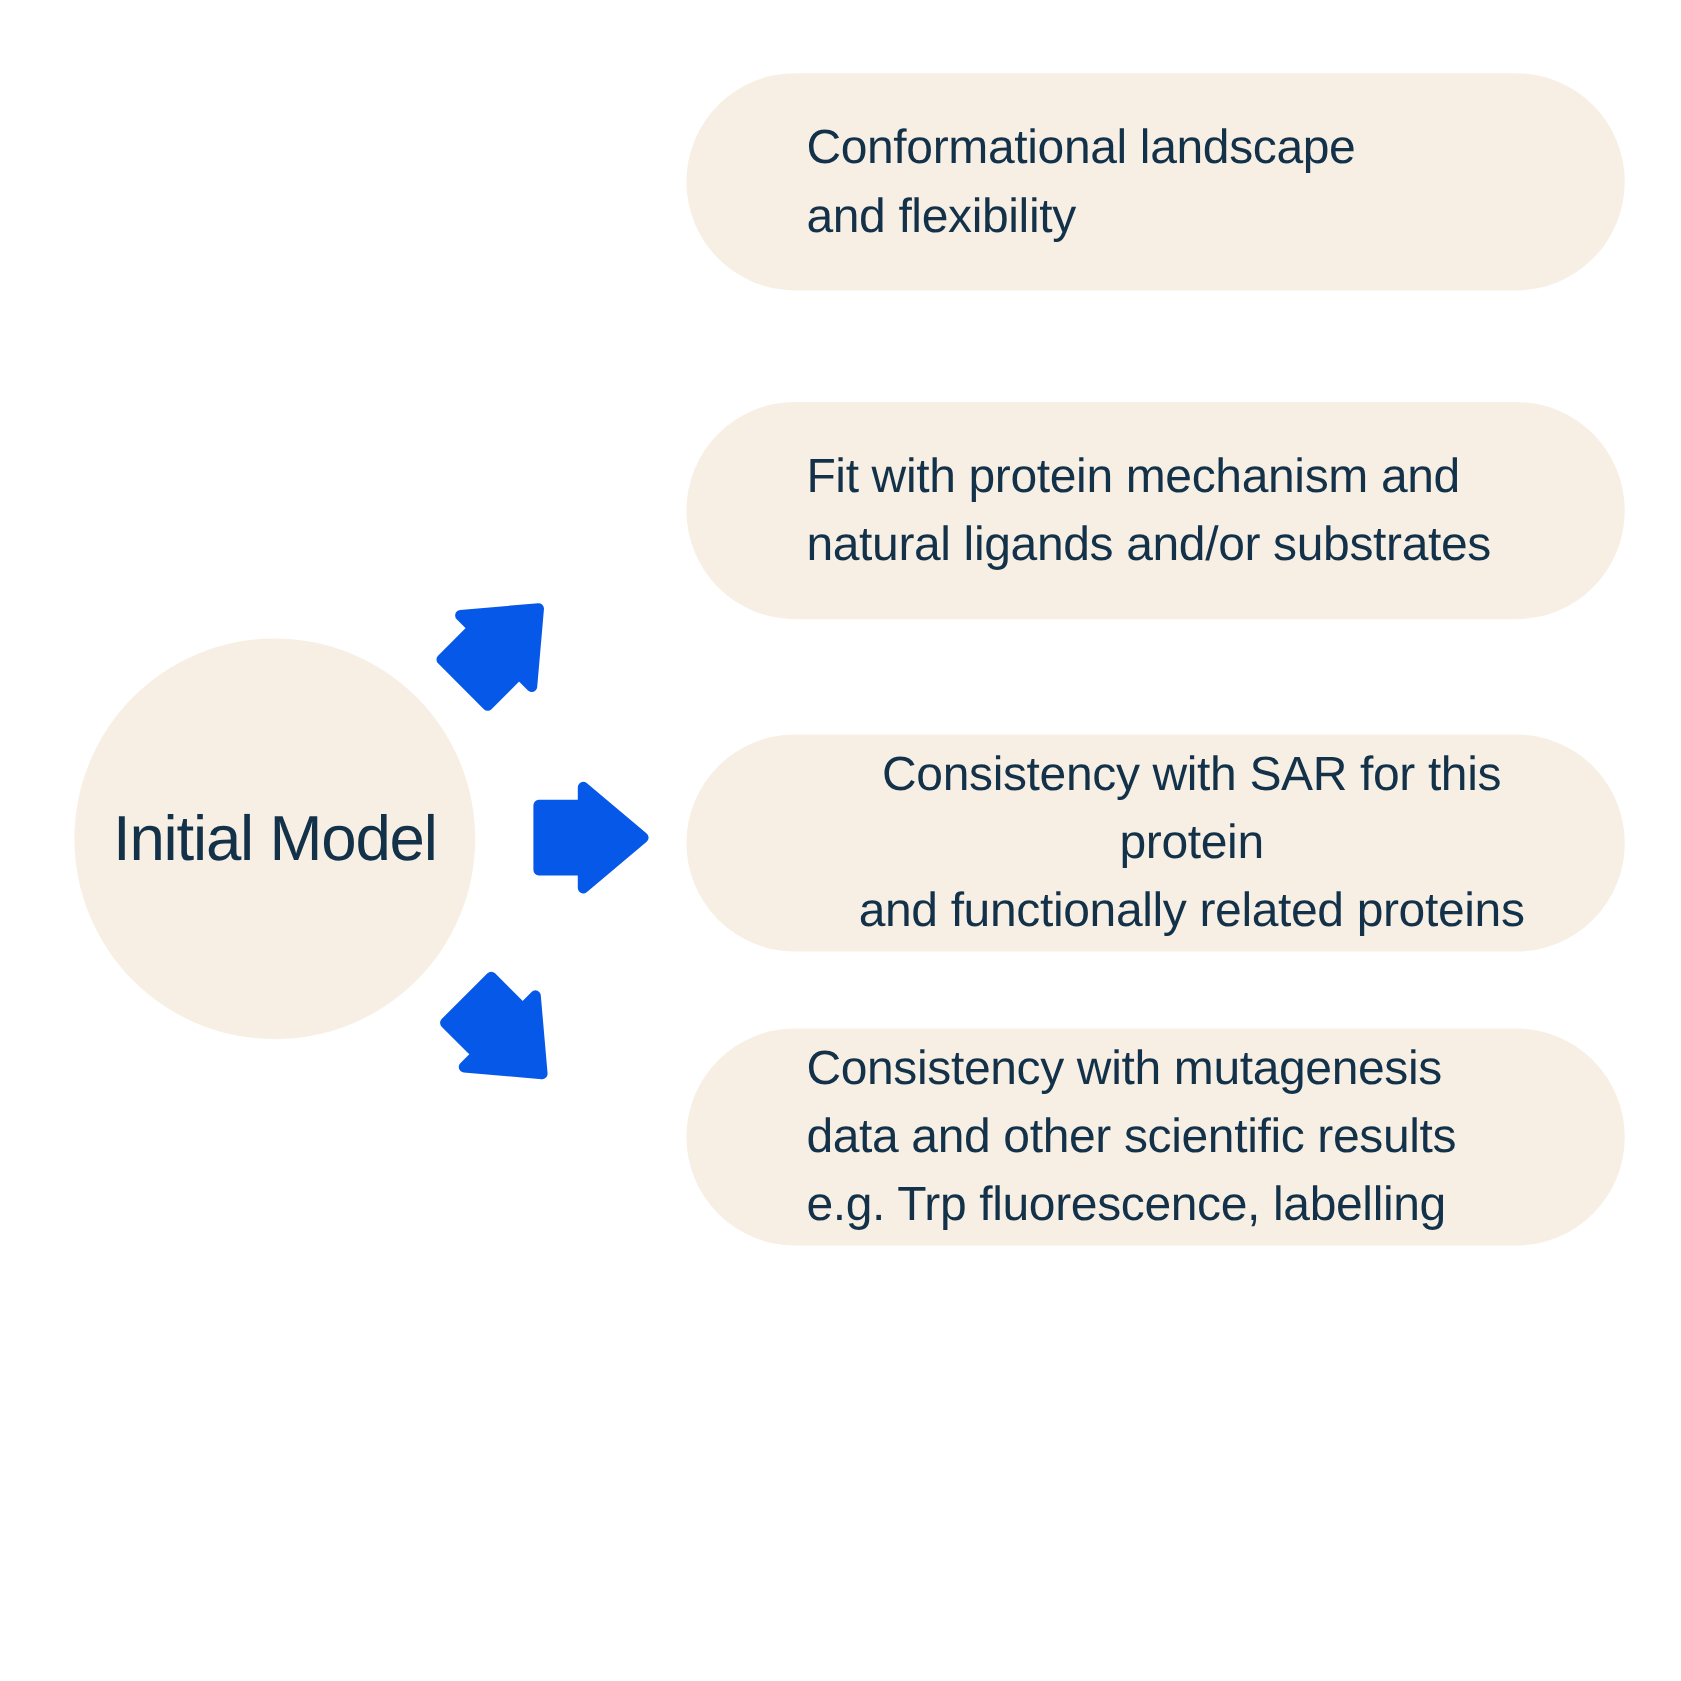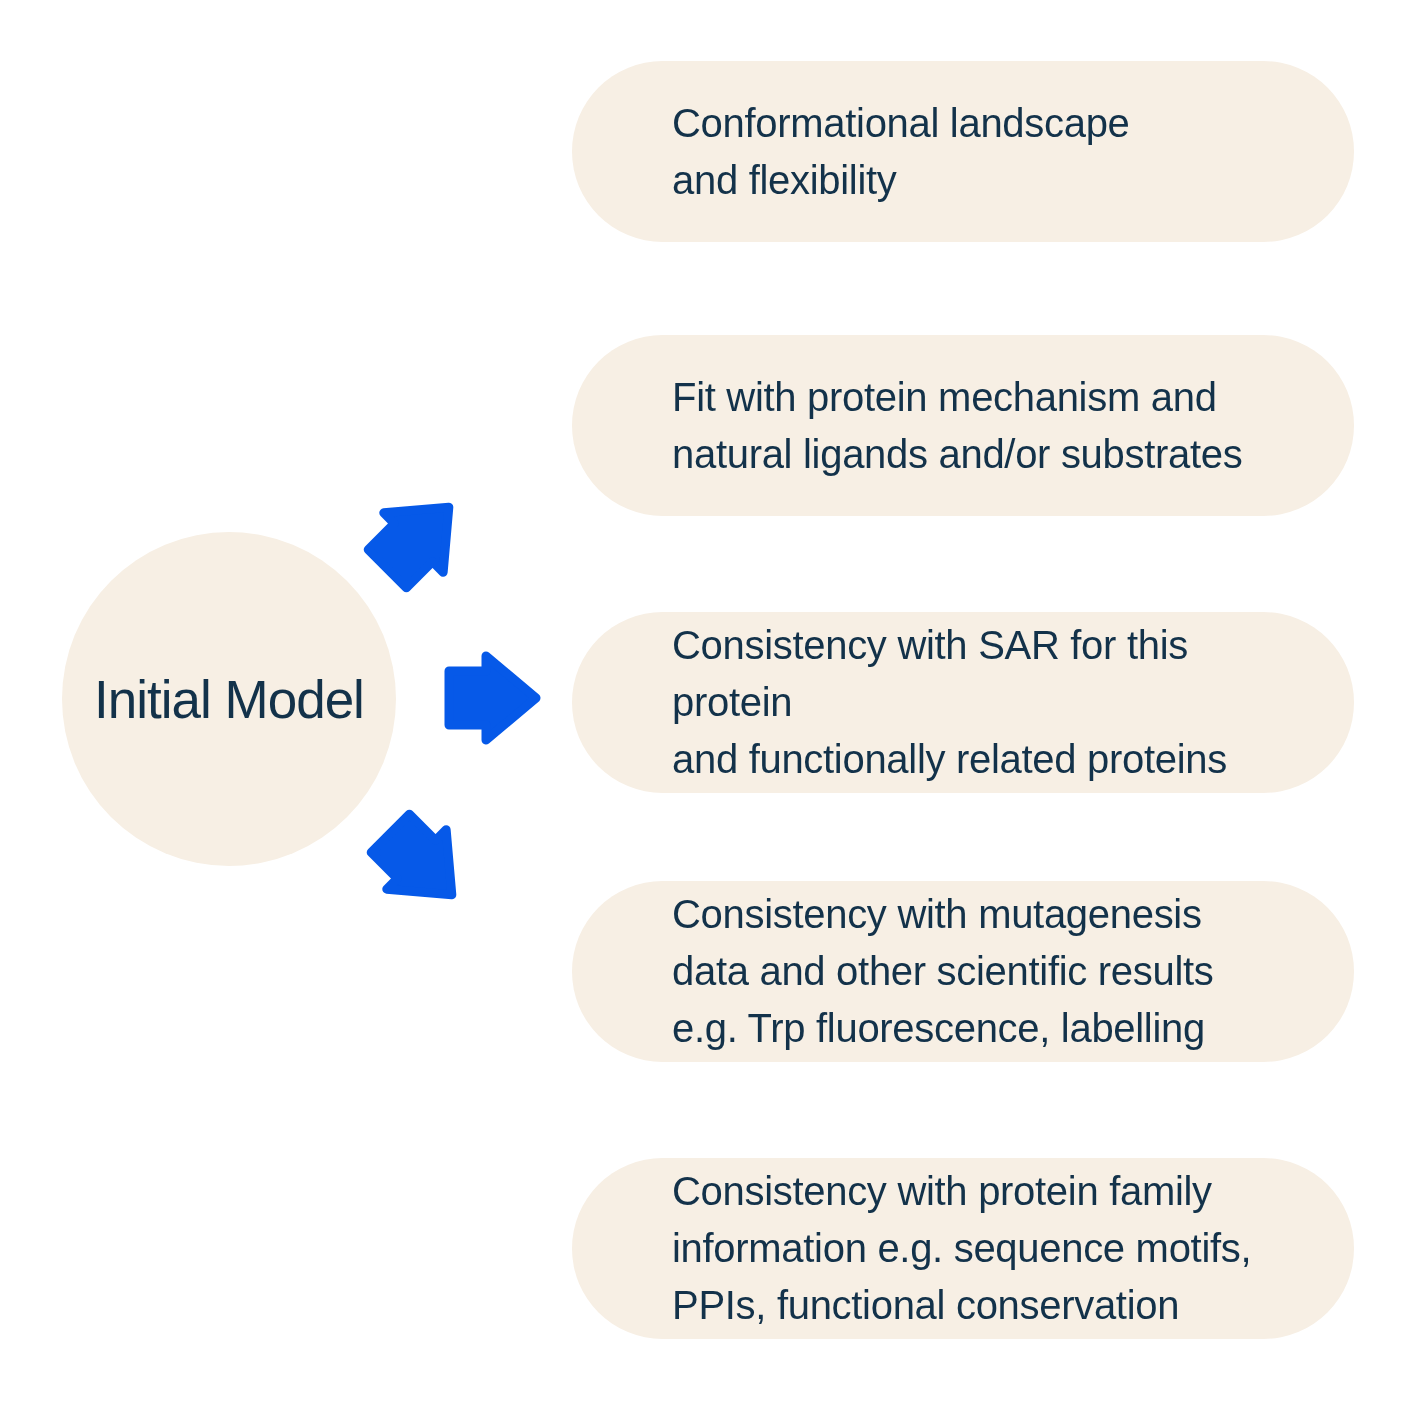--- a/index.html
+++ b/index.html
@@ -53,22 +53,22 @@
   }
   .pill .label {
     font-size: 40px;
     line-height: 57px;
     letter-spacing: -0.3px;
     color: var(--text);
     white-space: pre-line;
   }
   #box-1 { top: 61px; }
   #box-2 { top: 335px; }
-  #box-3 { top: 612px; }
-  #box-4 { top: 881px; }
+  #box-3 { top: 612px; text-align: center; }
+  #box-4 { top: 857px; }
   #box-5 { top: 1158px; }
   .arrow {
     position: absolute;
     width: 100px;
     height: 96px;
   }
   .arrow svg { width: 100%; height: 100%; display: block; overflow: visible; }
   .arrow path {
     fill: var(--accent);
     stroke: var(--accent);
@@ -120,19 +120,14 @@
     <span class="label">Consistency with SAR for this protein
 and functionally related proteins</span>
   </div>
 
   <div class="pill" id="box-4">
     <span class="label">Consistency with mutagenesis
 data and other scientific results
 e.g. Trp fluorescence, labelling</span>
   </div>
 
-  <div class="pill" id="box-5">
-    <span class="label">Consistency with protein family
-information e.g. sequence motifs,
-PPIs, functional conservation</span>
-  </div>
 
 </div>
 
 </body></html>

